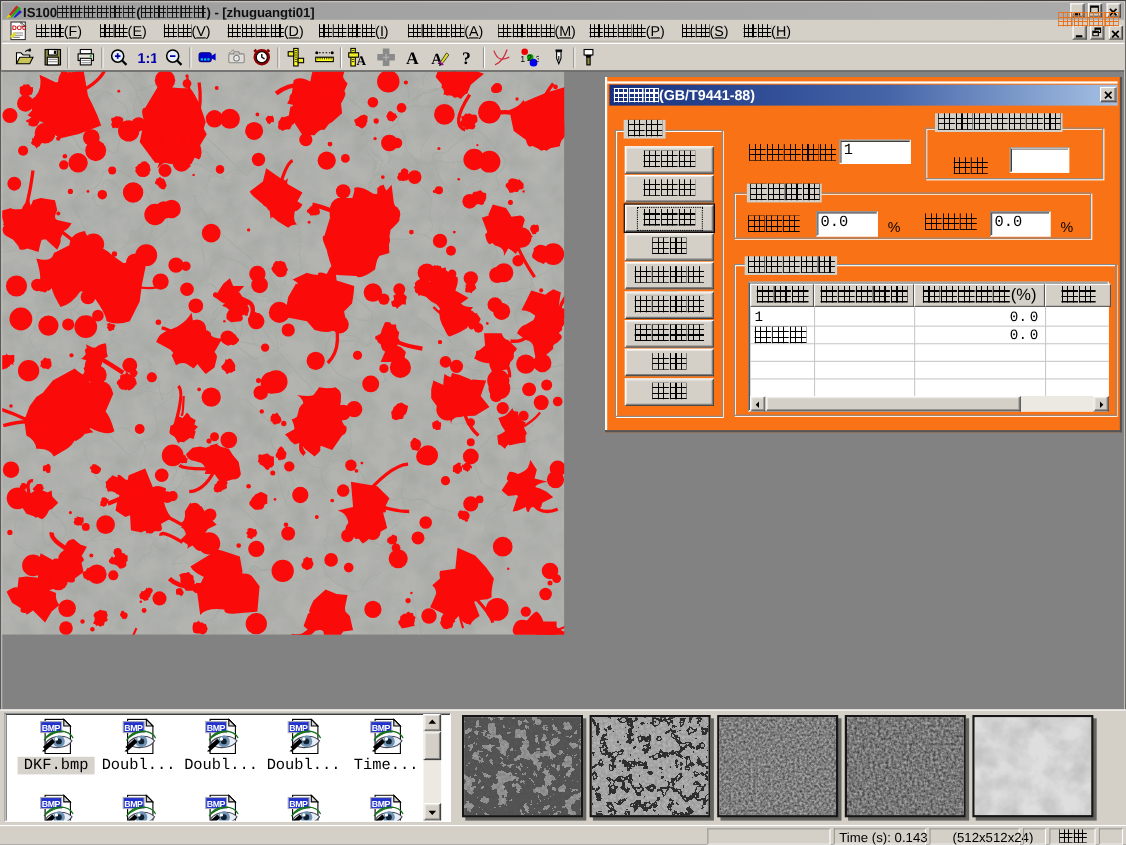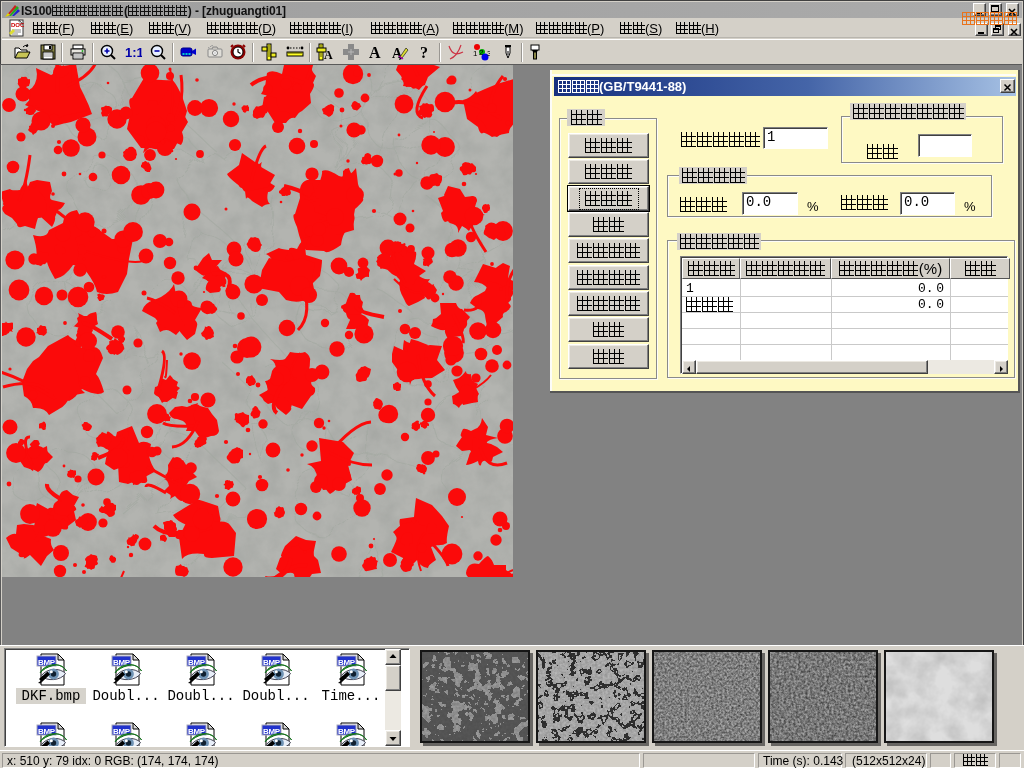--- a/index.html
+++ b/index.html
@@ -817,21 +817,21 @@
     </svg>
     <div class="abs" style="left:519px;top:3px;width:2px;height:19px;border-left:1px solid #9a9792;border-right:1px solid #fff"></div>
     <svg class="abs" style="left:524px;top:3px" width="18" height="18" viewBox="0 0 18 18">
       <rect x="5" y="2" width="8" height="5" fill="#fff" stroke="#000"></rect>
       <path d="M6 7 H12 L11 9 H7 Z" fill="#000"></path>
       <rect x="7.5" y="9" width="3" height="7" fill="#8a8747" stroke="#000"></rect>
     </svg>
   </div>
 <div class="abs" style="left:0;top:64px;width:1022px;height:1px;background:#5a5a5a"></div>
 <div class="abs" style="left:0;top:64px;width:1px;height:581px;background:#5a5a5a"></div>
-<div class="abs" style="left:550px;top:70px;width:470px;height:323px;background:#fef9c3;border-right:2px solid #555;border-bottom:2px solid #555;box-shadow:inset 2px 0 0 #fcfcf8">
+<div class="abs" style="left:550px;top:70px;width:470px;height:323px;background:#f97316;border-right:2px solid #555;border-bottom:2px solid #555;box-shadow:inset 2px 0 0 #fcfcf8">
     <div class="abs" style="left:2px;top:4px;width:464px;height:2px;background:#fcfcf8"></div>
     <div class="abs" style="left:4px;top:7px;width:462px;height:19px;background:linear-gradient(90deg,#16307e,#4565a8 55%,#a6c1e4)">
       <span class="abs" style="left:3px;top:2px;color:#fff;font-weight:bold;font-size:13px"><i class="z14"></i><i class="z14"></i><i class="z14"></i>(GB/T9441-88)</span>
       <div class="winbtn" style="left:446px;top:2px;width:15px;height:14px"><svg width="13" height="12" viewBox="0 0 13 12">
           <path d="M3.5 2.5 L9.5 8.5 M9.5 2.5 L3.5 8.5" stroke="#000" stroke-width="1.5"></path>
         </svg></div>
     </div>
     <div class="abs etch" style="left:9px;top:48px;width:98px;height:261px"></div>
     <span class="lbl" style="left:17px;top:39px;background:#d4d0c8;padding:0 3px"><i class="z"></i><i class="z"></i></span>
     <div class="btn" style="top:63px;font-size:15px"><i class="z"></i><i class="z"></i><i class="z"></i></div>
@@ -1051,19 +1051,18 @@
     </svg></div>
 <div class="abs" style="left:768px;top:650px;width:110px;height:93px;border:2px solid #161616;box-shadow:3px 3px 0 rgba(30,30,30,.6)"><svg width="106" height="89">
       <rect width="106" height="89" fill="#a2a2a2"></rect>
       <rect width="106" height="89" filter="url(#f4a)"></rect>
     </svg></div>
 <div class="abs" style="left:884px;top:650px;width:110px;height:93px;border:2px solid #161616;box-shadow:3px 3px 0 rgba(30,30,30,.6)"><svg width="106" height="89">
       <rect width="106" height="89" fill="#dedede"></rect>
       <rect width="106" height="89" filter="url(#f5a)"></rect>
     </svg></div>
 <div class="abs" style="left:0;top:750px;width:1024px;height:18px;background:#d4d0c8;border-top:1px solid #fff">
-    <div class="abs" style="left:2px;top:2px;width:638px;height:15px;border:1px solid;border-color:#9a9792 #fff #fff #9a9792;padding-left:4px;font-size:12px;line-height:14px;white-space:nowrap">x: 510 y: 79 idx: 0 RGB: (174, 174, 174)</div>
     <div class="abs" style="left:643px;top:2px;width:112px;height:15px;border:1px solid;border-color:#9a9792 #fff #fff #9a9792;padding-left:4px;font-size:12px;line-height:14px;white-space:nowrap"></div>
     <div class="abs" style="left:758px;top:2px;width:84px;height:15px;border:1px solid;border-color:#9a9792 #fff #fff #9a9792;padding-left:4px;font-size:12px;line-height:14px;white-space:nowrap">Time (s): 0.143</div>
-    <div class="abs" style="left:845px;top:2px;width:82px;height:15px;border:1px solid;border-color:#9a9792 #fff #fff #9a9792;padding-left:6px;font-size:12px;line-height:14px;white-space:nowrap">(512x512x24)</div>
+    <div class="abs" style="left:845px;top:2px;width:82px;height:15px;border:1px solid;border-color:#9a9792 #fff #fff #9a9792;padding-left:20px;font-size:12px;line-height:14px;white-space:nowrap">(512x512x24)</div>
     <div class="abs" style="left:930px;top:2px;width:21px;height:15px;border:1px solid;border-color:#9a9792 #fff #fff #9a9792;padding-left:4px;font-size:12px;line-height:14px;white-space:nowrap"></div>
     <div class="abs" style="left:954px;top:2px;width:42px;height:15px;border:1px solid;border-color:#9a9792 #fff #fff #9a9792;text-align:center;font-size:12px;line-height:14px;white-space:nowrap"><i class="z13"></i><i class="z13"></i></div>
     <div class="abs" style="left:999px;top:2px;width:22px;height:15px;border:1px solid;border-color:#9a9792 #fff #fff #9a9792;padding-left:4px;font-size:12px;line-height:14px;white-space:nowrap"></div>
   </div>
 </body></html>

